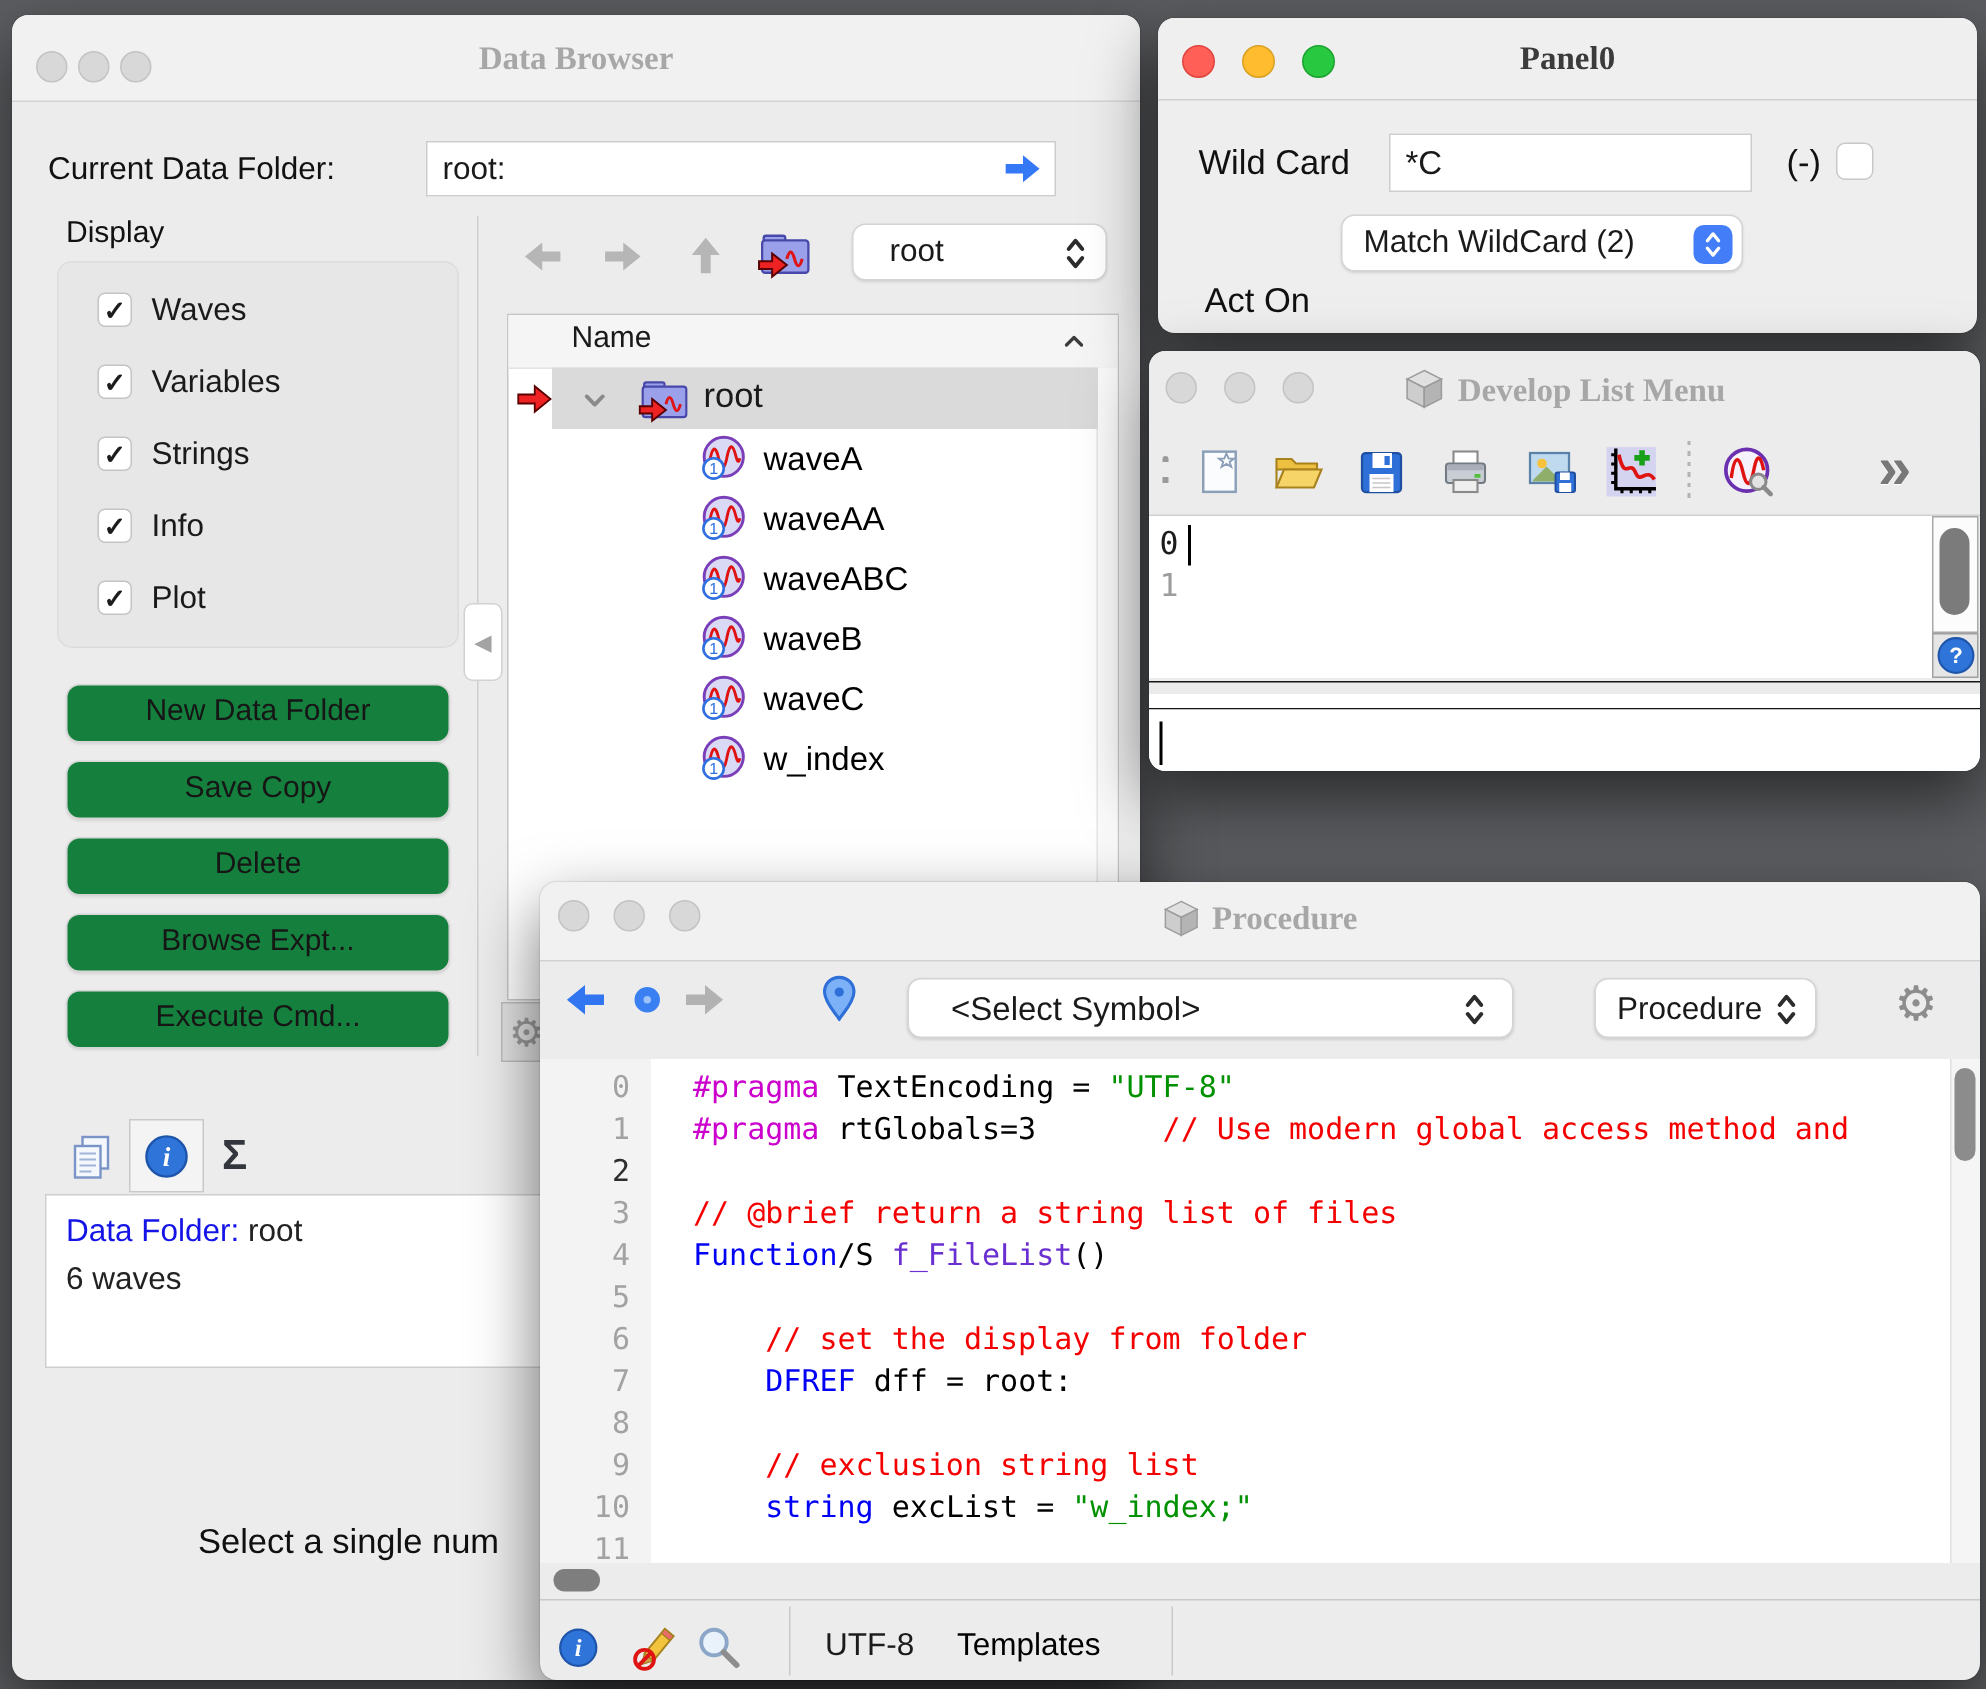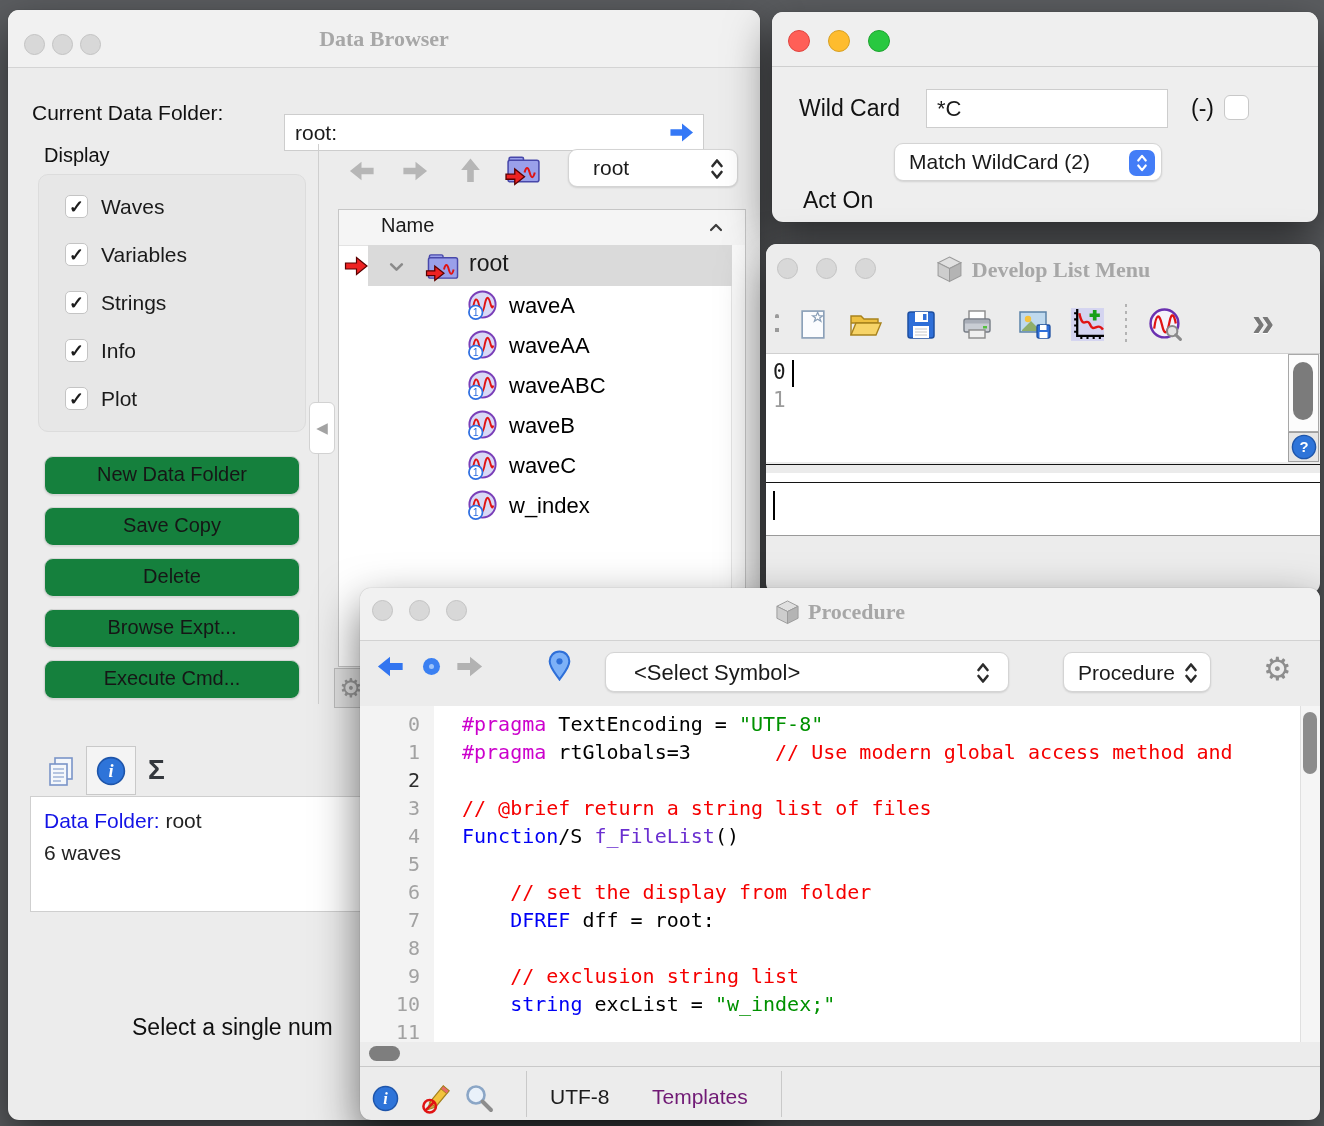--- a/index.html
+++ b/index.html
@@ -158,21 +158,21 @@
 
   <section class="win" style="left:8px;top:10px;width:752px;height:1110px;z-index:1;">
     <div class="titlebar" style="height:57px;">
       <span class="tl tl-inactive" style="left:16px;top:24px;"></span>
       <span class="tl tl-inactive" style="left:44px;top:24px;"></span>
       <span class="tl tl-inactive" style="left:72px;top:24px;"></span>
       <div class="wtitle" style="top:16px;">Data Browser</div>
     </div>
 
     <div class="lbl" style="left:24px;top:91px;">Current Data Folder:</div>
-    <div class="field" style="left:276px;top:84px;width:420px;height:37px;margin-top:20px;">
+    <div class="field" style="left:276px;top:84px;width:420px;height:37px;">
       <span class="abs" style="left:10px;top:6px;font-size:21px;">root:</span>
       <svg class="abs" style="right:8px;top:7px;width:26px;height:21px;color:#3478f6;">
           <use href="#sym-thick-arrow"></use>
         </svg>
     </div>
 
     <div class="lbl" style="left:36px;top:134px;font-size:20px;">Display</div>
     <div class="abs" style="left:30px;top:164px;width:268px;height:258px;background:#e7e7e7;border:1px solid #dcdcdc;border-radius:10px;box-sizing:border-box;padding:20px 0 0 26px;">
       <div>
           <div class="cb-row">
@@ -333,39 +333,40 @@
     </div>
 
     <div class="abs" style="left:124px;top:1004px;font-size:23px;color:#101010;white-space:nowrap;">Select a single num</div>
   </section>
 
   <section class="win" style="left:772px;top:12px;width:546px;height:210px;z-index:2;background:#eeeeee;">
     <div class="titlebar" style="height:54px;background:#efefef;border-bottom:1px solid #cfcfcf;">
       <span class="tl" style="left:16px;top:18px;width:22px;height:22px;background:#ff5f57;border:1px solid #e0443e;"></span>
       <span class="tl" style="left:56px;top:18px;width:22px;height:22px;background:#febc2e;border:1px solid #d8a023;"></span>
       <span class="tl" style="left:96px;top:18px;width:22px;height:22px;background:#28c840;border:1px solid #1da32f;"></span>
+      <div class="wtitle wtitle-active" style="top:14px;">Panel0</div>
     </div>
     <div class="lbl" style="left:27px;top:83px;font-size:23px;">Wild Card</div>
     <div class="field" style="left:154px;top:77px;width:242px;height:39px;">
       <span class="abs" style="left:10px;top:6px;font-size:22px;">*C</span>
     </div>
     <div class="lbl" style="left:419px;top:83px;font-size:23px;">(-)</div>
     <div class="abs" style="left:452px;top:83px;width:25px;height:25px;background:#fff;border:1px solid #c8c8c8;border-radius:6px;box-sizing:border-box;"></div>
     <div class="lbl" style="left:31px;top:138px;font-size:23px;margin-top:37px;">Act On</div>
     <div class="pill" style="left:122px;top:131px;width:268px;height:38px;">
       <span class="abs" style="left:14px;top:6px;font-size:21px;">Match WildCard (2)</span>
       <span class="abs" style="right:6px;top:6px;width:26px;height:26px;background:#437df7;border-radius:7px;display:flex;align-items:center;justify-content:center;">
         <svg style="width:12px;height:20px;color:#fff;">
             <use href="#sym-chevs"></use>
           </svg>
       </span>
     </div>
   </section>
 
-  <section class="win" style="left:766px;top:244px;width:554px;height:350px;z-index:2;">
+  <section class="win" style="left:766px;top:234px;width:554px;height:280px;z-index:2;">
     <div class="titlebar" style="height:54px;border-bottom:none;background:#ececec;">
       <span class="tl tl-inactive" style="left:11px;top:14px;"></span>
       <span class="tl tl-inactive" style="left:50px;top:14px;"></span>
       <span class="tl tl-inactive" style="left:89px;top:14px;"></span>
       <div class="abs" style="left:0;right:0;top:12px;display:flex;justify-content:center;align-items:center;gap:9px;">
         <svg style="width:27px;height:27px;">
             <use href="#sym-cube"></use>
           </svg>
         <span class="wtitle" style="position:static;width:auto;">Develop List Menu</span>
       </div>
@@ -503,18 +504,18 @@
           <use href="#sym-info-circle"></use>
         </svg>
       <svg class="abs" style="left:60px;top:16px;width:31px;height:31px;">
           <use href="#sym-pencil-no"></use>
         </svg>
       <svg class="abs" style="left:104px;top:16px;width:30px;height:30px;">
           <use href="#sym-magnifier"></use>
         </svg>
       <span class="vline" style="left:166px;top:4px;height:46px;background:#c9c9c9;"></span>
       <span class="abs" style="left:190px;top:18px;font-size:21px;color:#1c1c1c;">UTF-8</span>
-      <span class="abs" style="left:292px;top:18px;font-size:21px;color:#701a75;">Templates</span>
+      <span class="abs" style="left:278px;top:18px;font-size:21px;color:#000000;">Templates</span>
       <span class="vline" style="left:421px;top:4px;height:46px;background:#c9c9c9;"></span>
     </div>
   </section>
 
 </div>
 
 </body></html>

